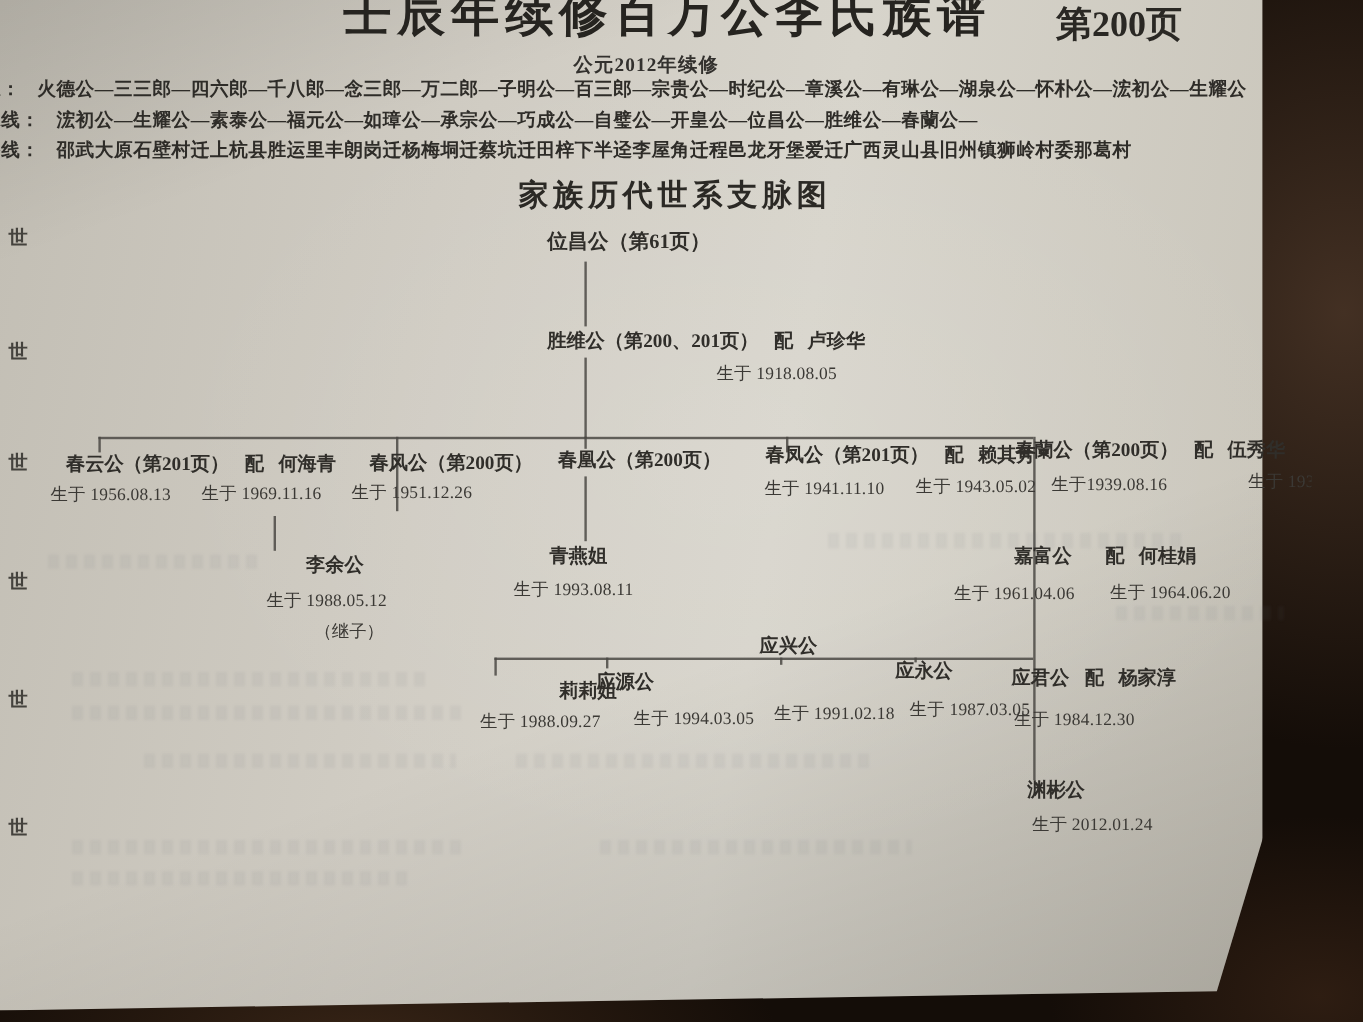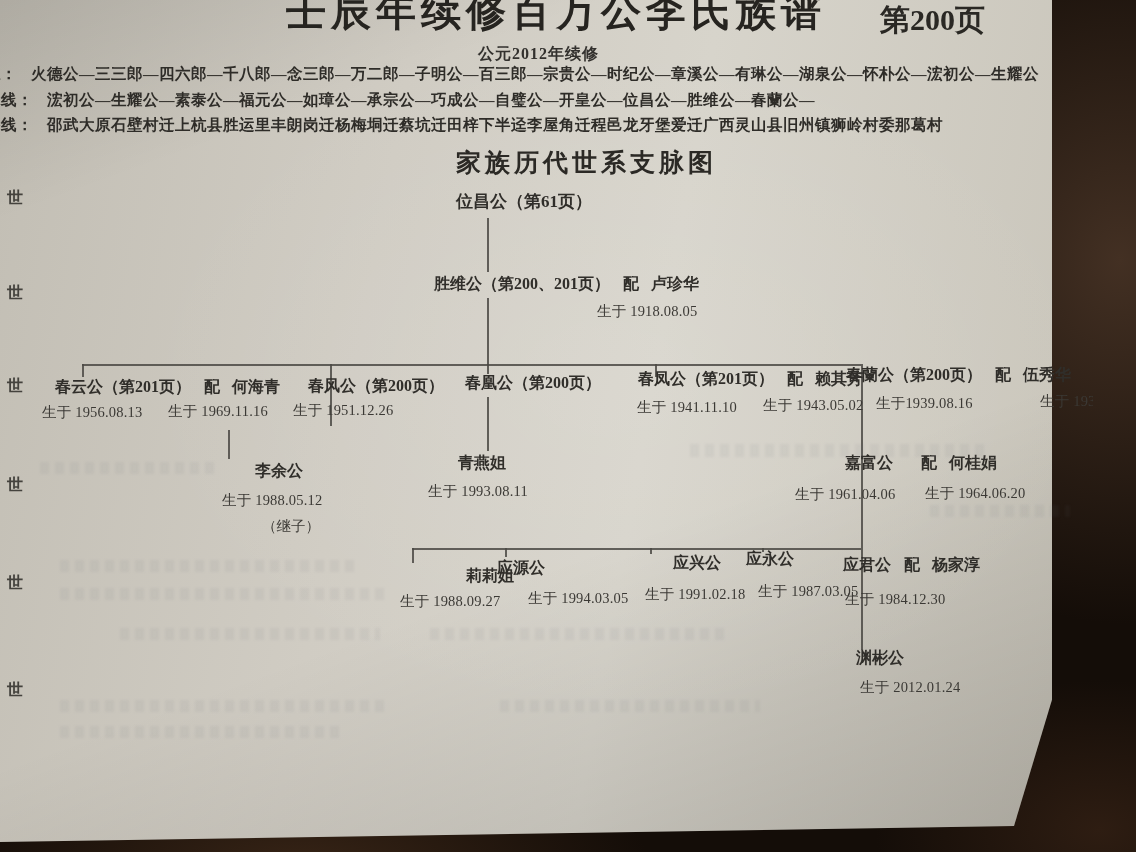--- a/index.html
+++ b/index.html
@@ -53,35 +53,35 @@
     <div class="abs lineage" style="left:-15px;top:64px;">
       <span class="lab">系：</span><span>火德公—三三郎—四六郎—千八郎—念三郎—万二郎—子明公—百三郎—宗贵公—时纪公—章溪公—有琳公—湖泉公—怀朴公—浤初公—生耀公</span>
     </div>
     <div class="abs lineage" style="left:-15px;top:90px;">
       <span class="lab">脉线：</span><span>浤初公—生耀公—素泰公—福元公—如璋公—承宗公—巧成公—自璧公—开皇公—位昌公—胜维公—春蘭公—</span>
     </div>
     <div class="abs lineage" style="left:-15px;top:115px;">
       <span class="lab">路线：</span><span>邵武大原石壁村迁上杭县胜运里丰朗岗迁杨梅垌迁蔡坑迁田梓下半迳李屋角迁程邑龙牙堡爱迁广西灵山县旧州镇狮岭村委那葛村</span>
     </div>
 
-    <div class="abs diagram-title" style="left:432px;top:146px;margin-left:24px;">家族历代世系支脉图</div>
+    <div class="abs diagram-title" style="left:432px;top:146px;">家族历代世系支脉图</div>
 
     <div class="abs gen-label" style="left:-9px;top:188px;"><span style="visibility:hidden">六</span><span>世</span></div>
     <div class="abs gen-label" style="left:-9px;top:283px;"><span style="visibility:hidden">六</span><span>世</span></div>
     <div class="abs gen-label" style="left:-9px;top:376px;"><span style="visibility:hidden">六</span><span>世</span></div>
     <div class="abs gen-label" style="left:-9px;top:475px;"><span style="visibility:hidden">六</span><span>世</span></div>
     <div class="abs gen-label" style="left:-9px;top:573px;"><span style="visibility:hidden">六</span><span>世</span></div>
     <div class="abs gen-label" style="left:-9px;top:680px;"><span style="visibility:hidden">六</span><span>世</span></div>
 
     <div class="abs node" style="left:456px;top:190px;font-size:17px;">
       <span>位昌公</span><span>（第61页）</span>
     </div>
     <div class="ln v" style="left:487px;top:218px;height:54px;"></div>
 
-    <div class="abs node" style="left:434px;top:274px;text-align:center;">
+    <div class="abs node" style="left:456px;top:274px;text-align:center;">
       <span>胜维公</span><span>（第200、201页）</span><span class="sp">配</span><span class="sp2">卢珍华</span>
     </div>
     <div class="abs bd" style="left:597px;top:302px;">生于 1918.08.05</div>
     <div class="ln v" style="left:487px;top:298px;height:67px;"></div>
 
     <div class="ln h" style="left:82px;top:364px;width:779px;"></div>
     <div class="ln v" style="left:82px;top:364px;height:13px;"></div>
     <div class="ln v" style="left:330px;top:364px;height:62px;"></div>
     <div class="ln v" style="left:487px;top:364px;height:10px;"></div>
     <div class="ln v" style="left:655px;top:364px;height:13px;"></div>
@@ -132,21 +132,21 @@
     <div class="ln v" style="left:505px;top:548px;height:9px;"></div>
     <div class="ln v" style="left:650px;top:548px;height:6px;"></div>
     <div class="ln v" style="left:762px;top:548px;height:4px;"></div>
 
     <div class="abs node" style="left:418px;top:566px;margin-left:48px;">莉莉姐</div>
     <div class="abs bd" style="left:400px;top:592px;">生于 1988.09.27</div>
 
     <div class="abs node" style="left:497px;top:558px;">应源公</div>
     <div class="abs bd" style="left:528px;top:589px;">生于 1994.03.05</div>
 
-    <div class="abs node" style="left:633px;top:553px;margin-left:40px;">应兴公</div>
+    <div class="abs node" style="left:633px;top:528px;">应兴公</div>
     <div class="abs bd" style="left:645px;top:585px;">生于 1991.02.18</div>
 
     <div class="abs node" style="left:746px;top:549px;">应永公</div>
     <div class="abs bd" style="left:758px;top:582px;">生于 1987.03.05</div>
 
     <div class="abs node" style="left:843px;top:555px;">
       <span>应君公</span><span class="sp">配</span><span class="sp2">杨家淳</span>
     </div>
     <div class="abs bd" style="left:845px;top:590px;">生于 1984.12.30</div>
 

